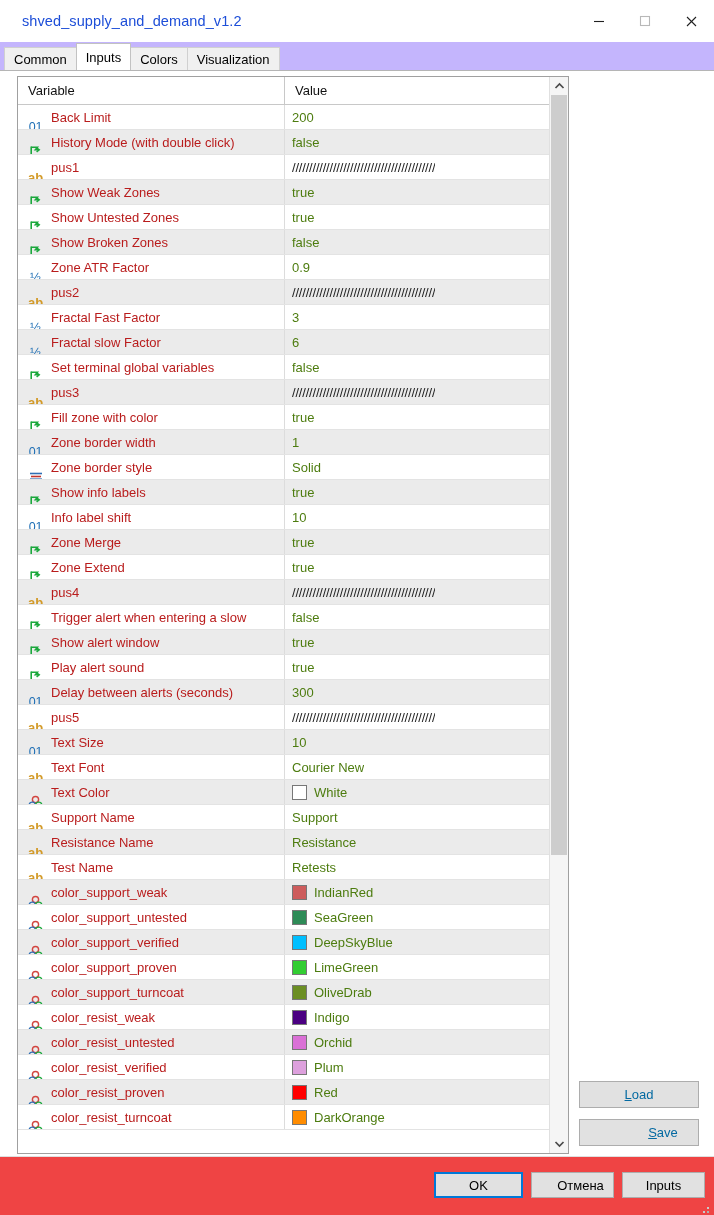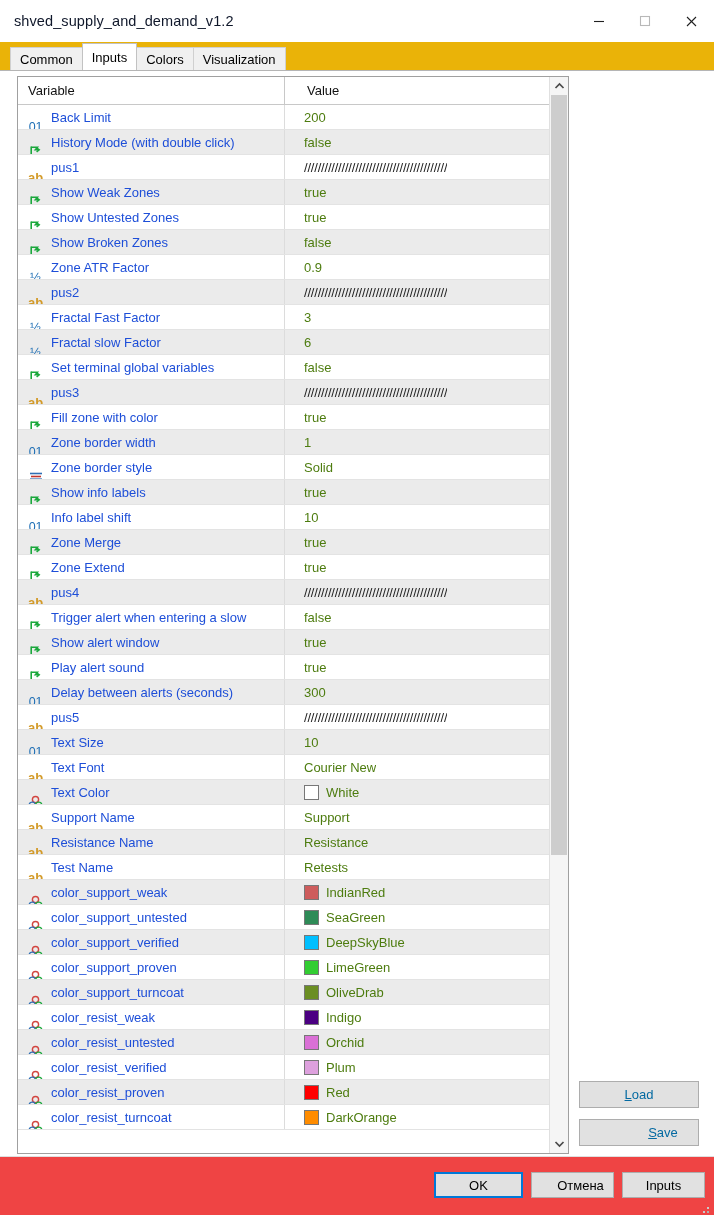--- a/index.html
+++ b/index.html
@@ -19,41 +19,41 @@
     background: #ffffff;
     display: flex; flex-direction: column;
   }
   #titlebar {
     height: 42px; flex: 0 0 42px;
     background: #ffffff;
     display: flex; align-items: center;
     position: relative;
   }
   #title-text {
-    margin-left: 14px;
+    margin-left: 22px;
     font-size: 14.5px;
-    color: #0f172a;
+    color: #1d4ed8;
     letter-spacing: 0.1px;
     white-space: nowrap;
   }
   .winbtns { position: absolute; right: 0; top: 0; height: 42px; display: flex; }
   .winbtn {
     width: 46px; height: 42px;
     display: flex; align-items: center; justify-content: center;
     cursor: default;
   }
   .winbtn svg { display: block; }
 
   
   #tabstrip {
     flex: 0 0 28px; height: 28px;
     position: relative;
-    padding-left: 10px;
+    padding-left: 4px;
     display: flex; align-items: flex-end;
-    background: #eab308;
+    background: #c4b5fd;
   }
   .tab {
     height: 23px;
     padding: 0 9px;
     margin-right: -1px;
     font-size: 13px;
     color: #000;
     background: #f0f0f0;
     border: 1px solid #d0d0d0;
     border-bottom: none;
@@ -91,21 +91,20 @@
   #grid {
     flex: 1 1 auto;
     overflow: hidden;
     position: relative;
   }
   .row {
     display: flex;
     height: 25px;
     align-items: stretch;
     border-bottom: 1px solid #e3e3e3;
-    gap: 12px;
   }
   .row.header {
     height: 28px;
     border-bottom: 1px solid #c8c8c8;
     background: #ffffff;
   }
   .row.alt { background: #ebebeb; }
   .row.plain { background: #ffffff; }
   .cell-var {
     width: 267px;
@@ -117,21 +116,21 @@
   }
   .row.header .cell-var { border-right: 1px solid #c8c8c8; padding-left: 10px; }
   .cell-val {
     flex: 1 1 auto;
     display: flex; align-items: center;
     padding-left: 7px;
     overflow: hidden;
   }
   .row.header .cell-val { padding-left: 10px; }
   .vname {
-    font-size: 13px; color: #1d4ed8;
+    font-size: 13px; color: #b91c1c;
     white-space: nowrap;
   }
   .vval {
     font-size: 13px; color: #4d7c0f;
     white-space: nowrap; overflow: hidden;
   }
   .vval.sep {
     letter-spacing: -0.2px;
     font-size: 13px;
     color: #1c1c1c;

